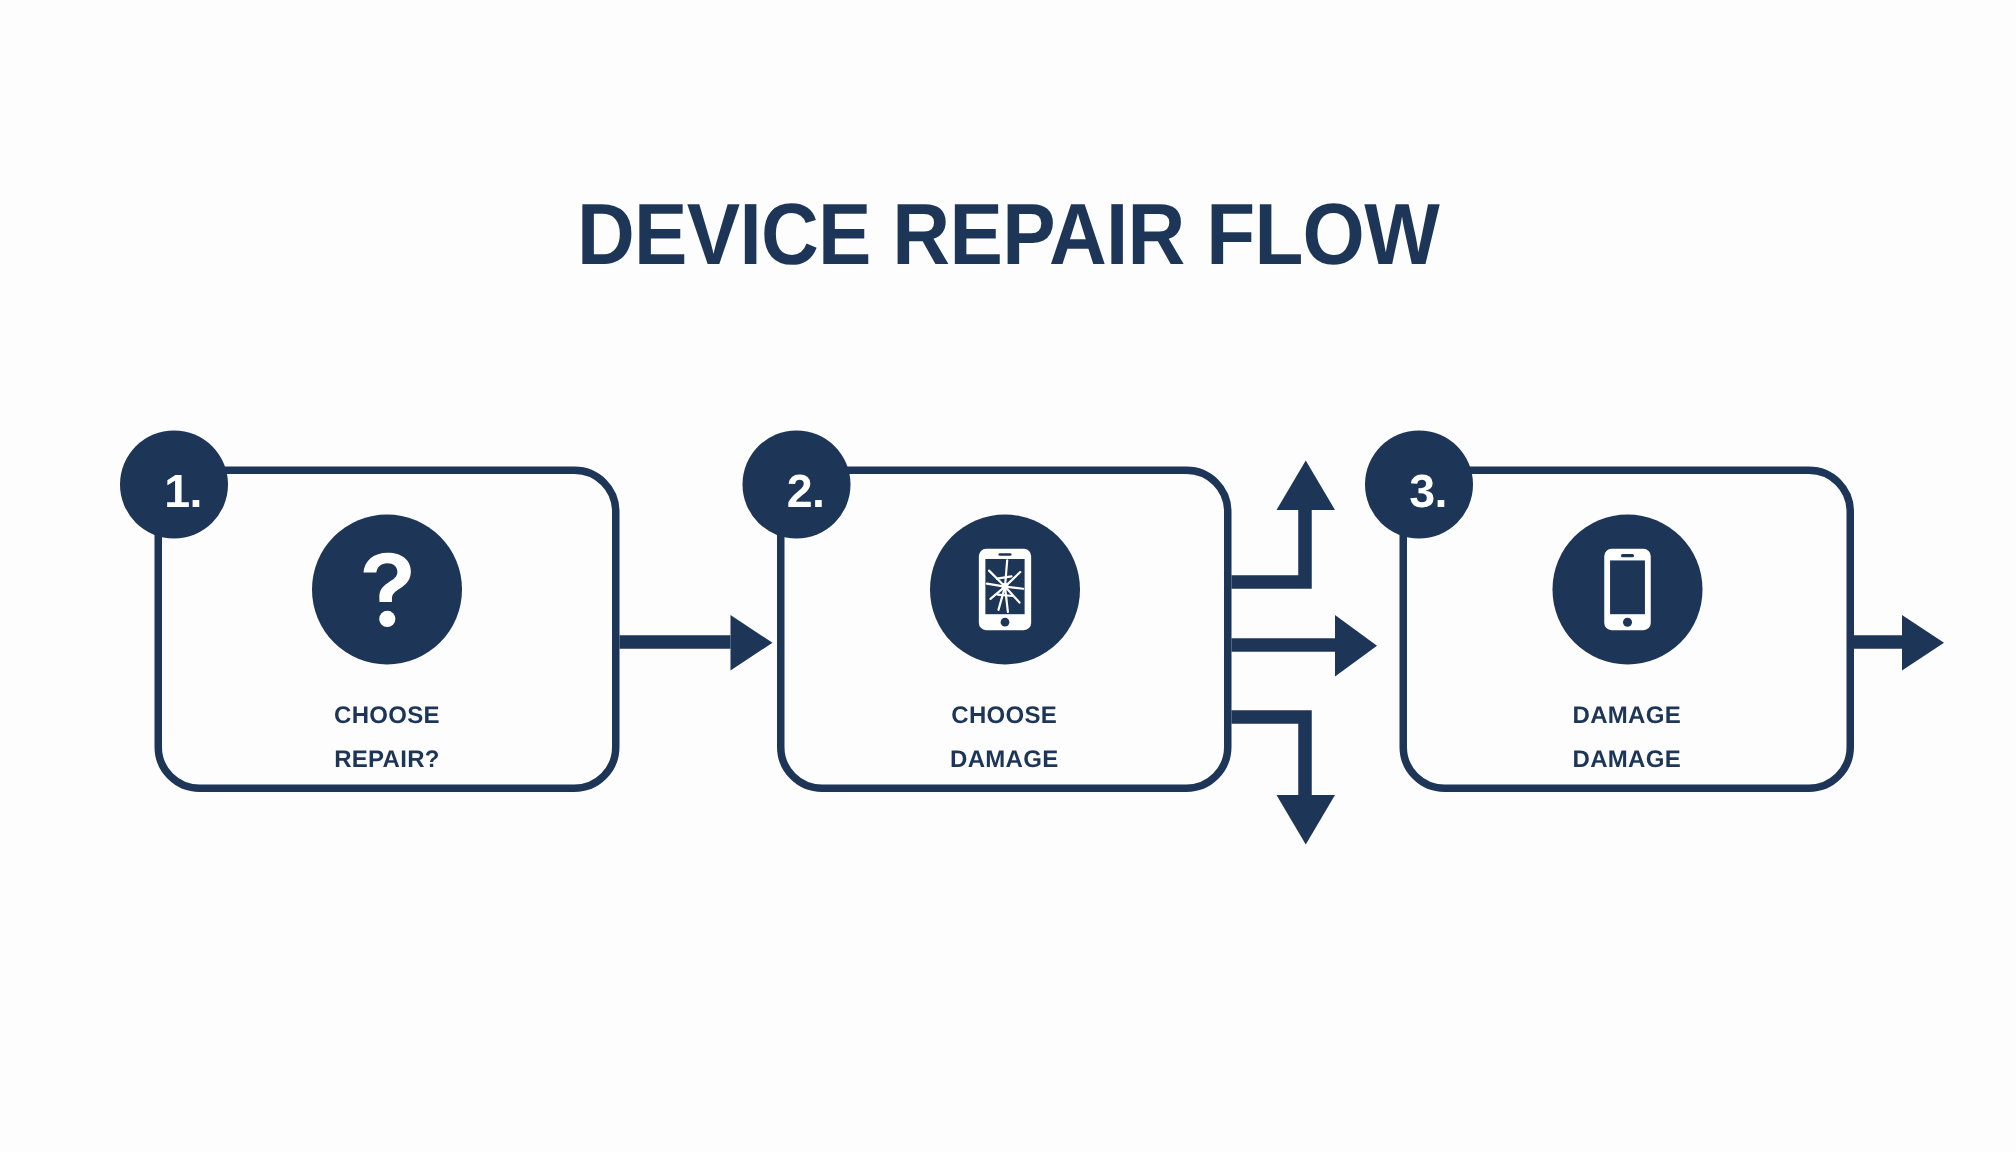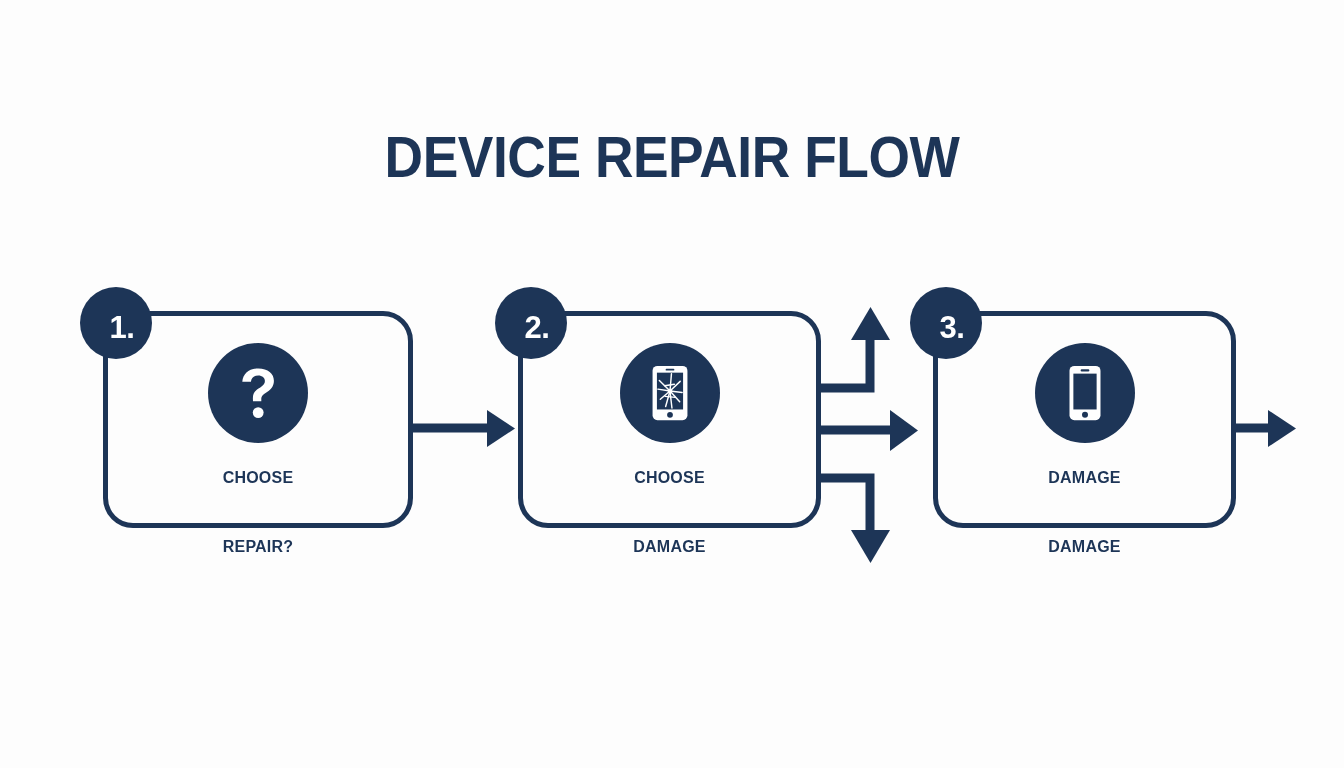--- a/index.html
+++ b/index.html
@@ -101,21 +101,21 @@
 
   .card-label {
     margin-top: 20px;
     text-align: center;
     font-size: 16px;
     line-height: 29px;
     font-weight: 700;
     color: #1d3557;
     letter-spacing: 0.2px;
   }
-  .card-label .l2 { display: block; margin-top: 40px; }
+  .card-label .l2 { display: block; }
 
   
   #connectors {
     position: absolute;
     left: 0;
     top: 0;
     width: 1344px;
     height: 768px;
     pointer-events: none;
   }

